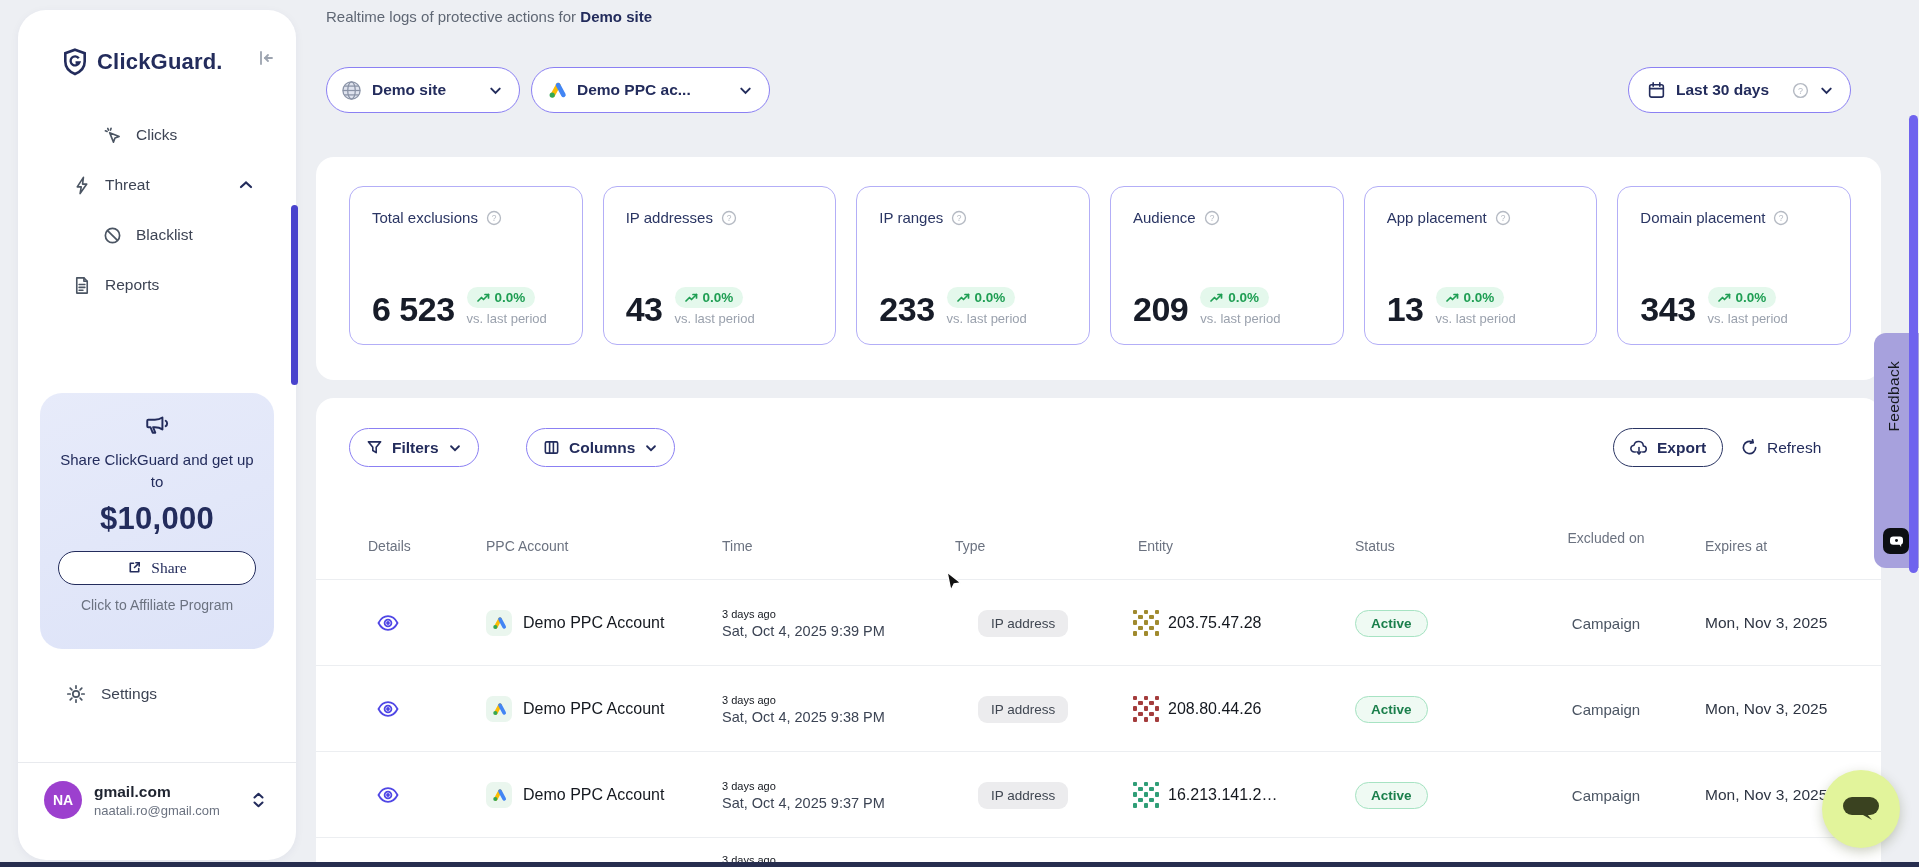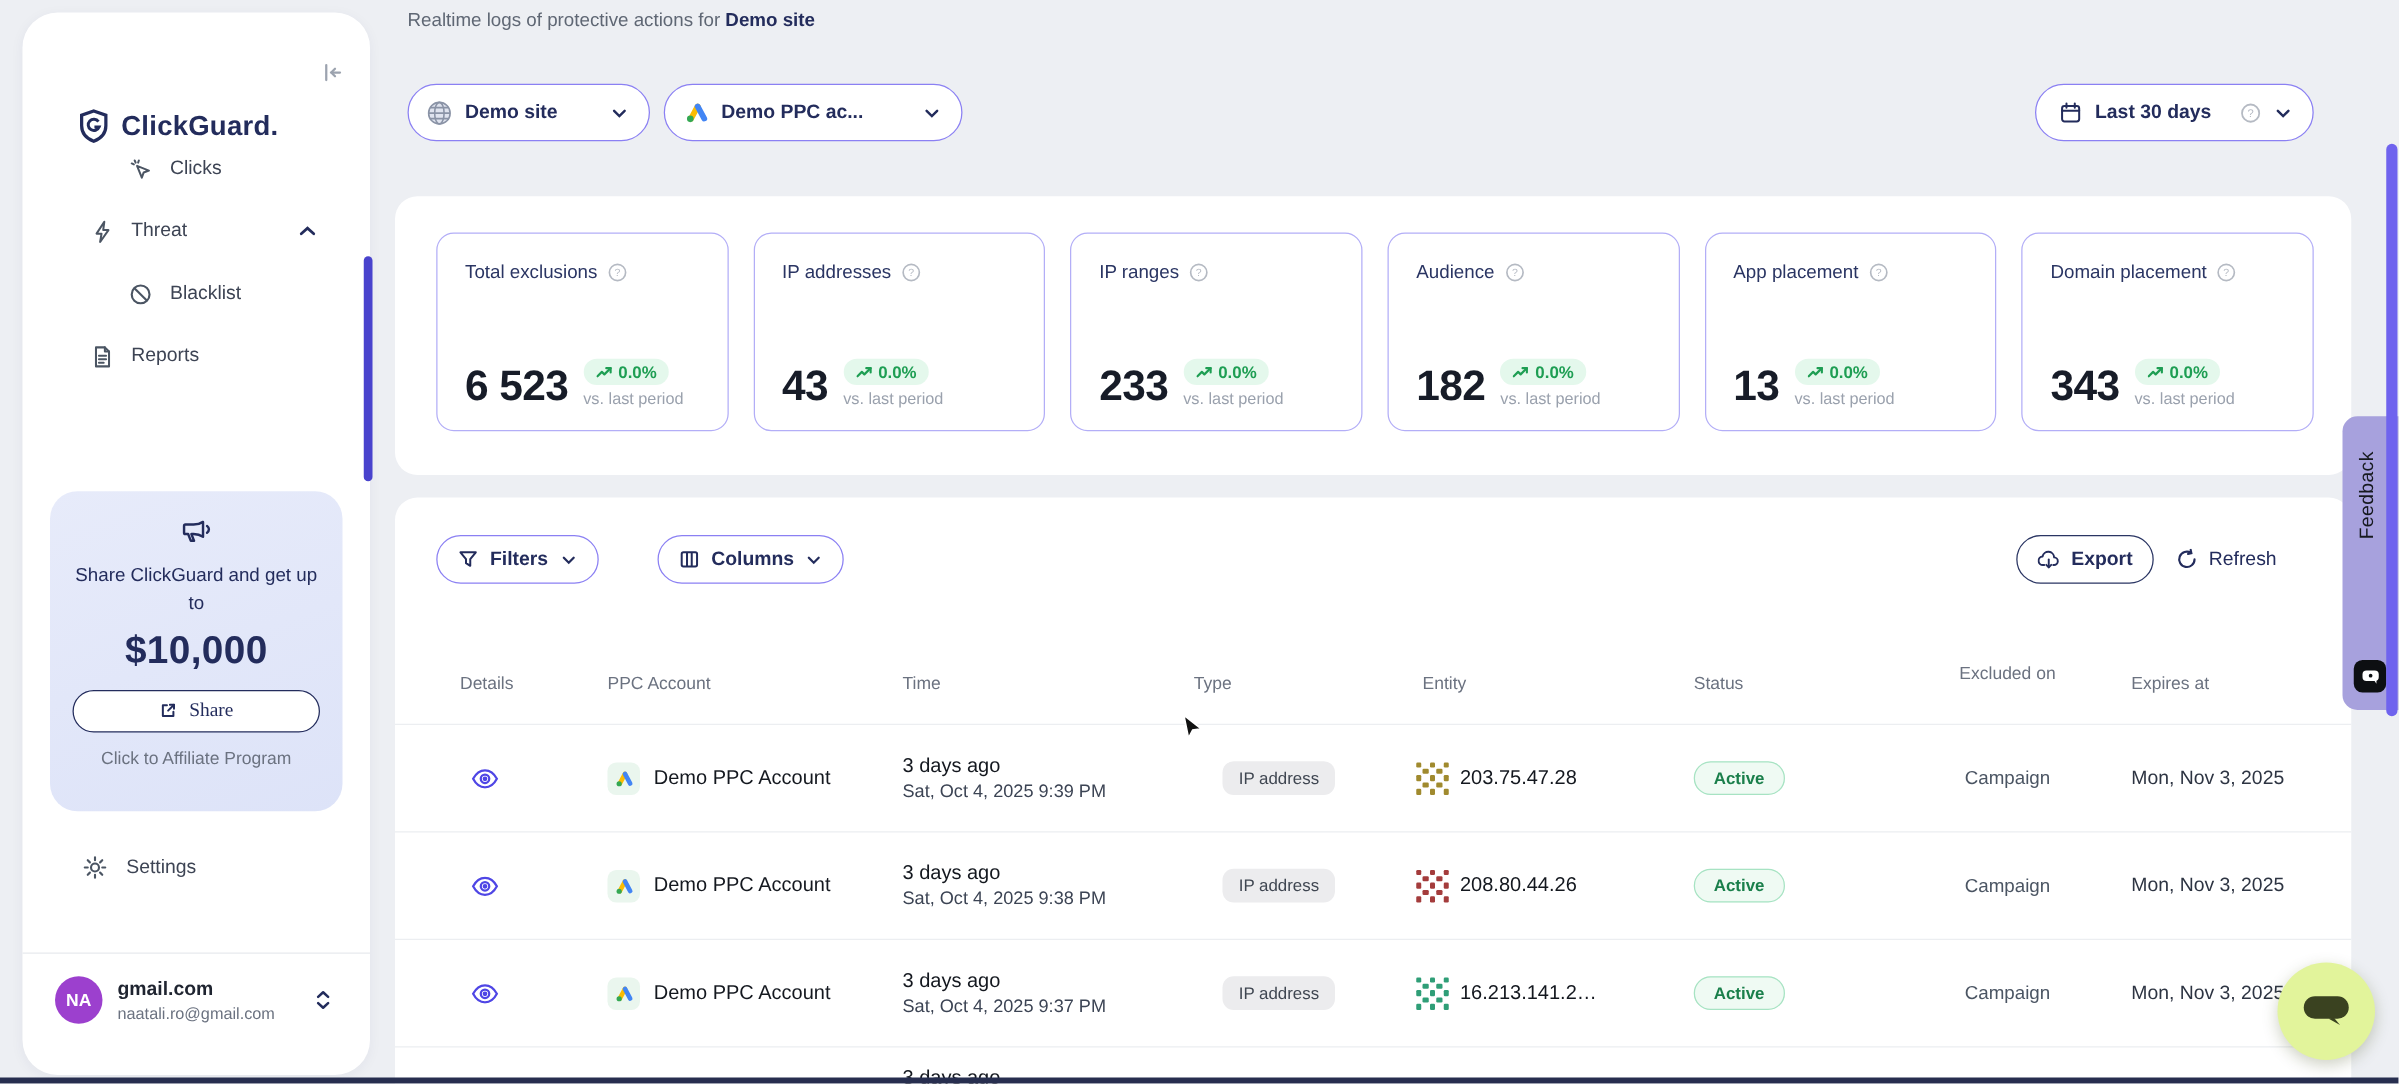--- a/index.html
+++ b/index.html
@@ -3,21 +3,21 @@
 <meta charset="utf-8">
 <style>
   * { margin:0; padding:0; box-sizing:border-box; }
   html,body { width:1919px; height:867px; overflow:hidden; }
   body { font-family:"Liberation Sans","DejaVu Sans",sans-serif; background:#edeff3; color:#1f2430; }
   .screen { position:relative; width:1919px; height:867px; background:#edeff3; overflow:hidden; }
 
   
   .sidebar { position:absolute; left:18px; top:10px; width:278px; height:850px; background:#fff;
              border-radius:28px; box-shadow:0 2px 10px rgba(30,40,90,.05); }
-  .logo-row { position:absolute; left:44px; top:38px; display:flex; align-items:center; gap:9px;margin-top:39px; }
+  .logo-row { position:absolute; left:44px; top:38px; display:flex; align-items:center; gap:9px; }
   .logo-mark { color:#232c5c; display:flex; }
   .logo-text { font-size:22px; font-weight:700; color:#232c5c; letter-spacing:.2px; }
   .collapse-btn { position:absolute; right:20px; top:38px; color:#9ca3af; cursor:pointer; }
 
   .nav { position:absolute; left:0; top:100px; width:100%; }
   .nav-item { position:relative; height:50px; display:flex; align-items:center; gap:14px;
               font-size:15.5px; color:#3d4454; cursor:pointer; }
   .nav-item .nicon { display:flex; color:#4b5563; }
   .indent-a { padding-left:55px; }
   .indent-b { padding-left:85px; }
@@ -96,21 +96,21 @@
   .th-excluded { left:1240px; width:100px; text-align:center; top:12px; white-space:normal; line-height:1.45; }
   .th-expires { left:1389px; }
 
   .trow { position:absolute; left:0; width:100%; height:86px; border-bottom:1px solid #eceef1; }
   .cell { position:absolute; top:50%; transform:translateY(-50%); }
   .c-eye { left:61px; color:#4f46e5; display:flex; cursor:pointer; }
   .c-account { left:170px; display:flex; align-items:center; gap:11px; }
   .ads-badge { width:26px; height:26px; border-radius:7px; background:#eaf6ee; display:flex; align-items:center; justify-content:center; }
   .acct-name { font-size:16px; color:#14181f; }
   .c-time { left:406px; }
-  .time-rel { font-size:16px; color:#14181f; }
+  .time-rel { font-size:11px; color:#14181f; }
   .time-full { font-size:14.5px; color:#3c4454; margin-top:3px; }
   .c-type { left:662px; } 
   .type-pill { background:#ececee; border-radius:9px; padding:6px 13px; font-size:13.5px; color:#3f4651; }
   .c-entity { left:817px; display:flex; align-items:center; gap:9px; }
   .identicon { width:26px; height:26px; display:grid; grid-template-columns:repeat(5,1fr); grid-template-rows:repeat(5,1fr); gap:1px; }
   .identicon i { background:transparent; }
   .identicon i.f { background:currentColor; border-radius:1px; }
   .entity-text { font-size:16px; color:#14181f; }
   .c-status { left:1039px; }
   .status-pill { border:1px solid #a7e3c3; background:#effaf3; color:#1a7f4b; font-size:13.5px; font-weight:700;
@@ -402,21 +402,21 @@
         <div class="card-title-row">
             <span class="card-title">Audience</span>
           <span class="help-dot">
               <svg width="16" height="16" viewBox="0 0 18 18" fill="none" stroke="currentColor" stroke-width="1.5">
                 <circle cx="9" cy="9" r="7.3"></circle>
                 <text x="9" y="12.3" font-size="9.5" fill="currentColor" stroke="none" text-anchor="middle">?</text>
               </svg>
             </span>
           </div>
         <div class="card-bottom">
-          <span class="card-value">182</span>
+          <span class="card-value">209</span>
           <span class="delta-col">
             <span class="delta-pill">
                 <span style="display:flex;">
                   <svg width="13" height="10" viewBox="0 0 13 10" fill="none" stroke="currentColor" stroke-width="1.7" stroke-linecap="round" stroke-linejoin="round">
                     <polyline points="1,8 4.5,4.5 6.5,6.5 11.5,1.5"></polyline>
                     <polyline points="8,1.5 11.5,1.5 11.5,5"></polyline>
                   </svg>
                 </span>
                 <span>0.0%</span>
               </span>

